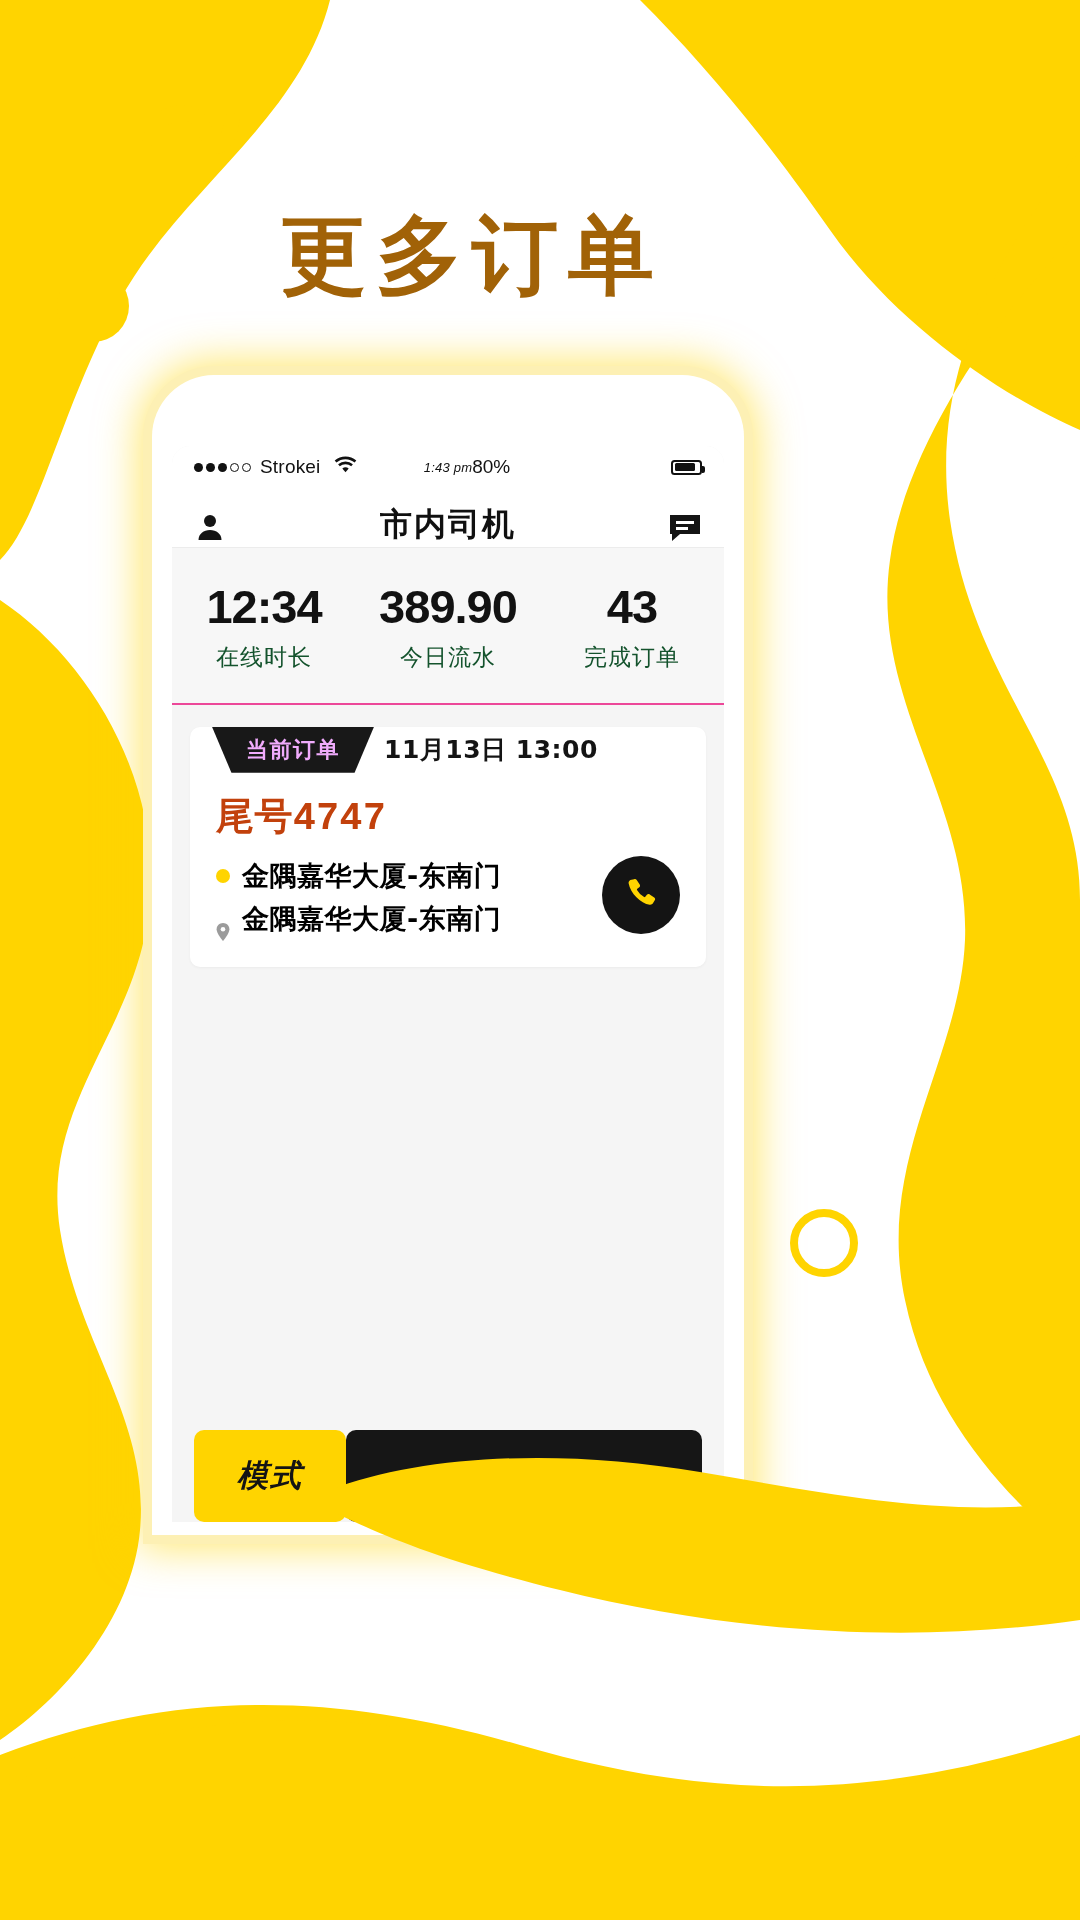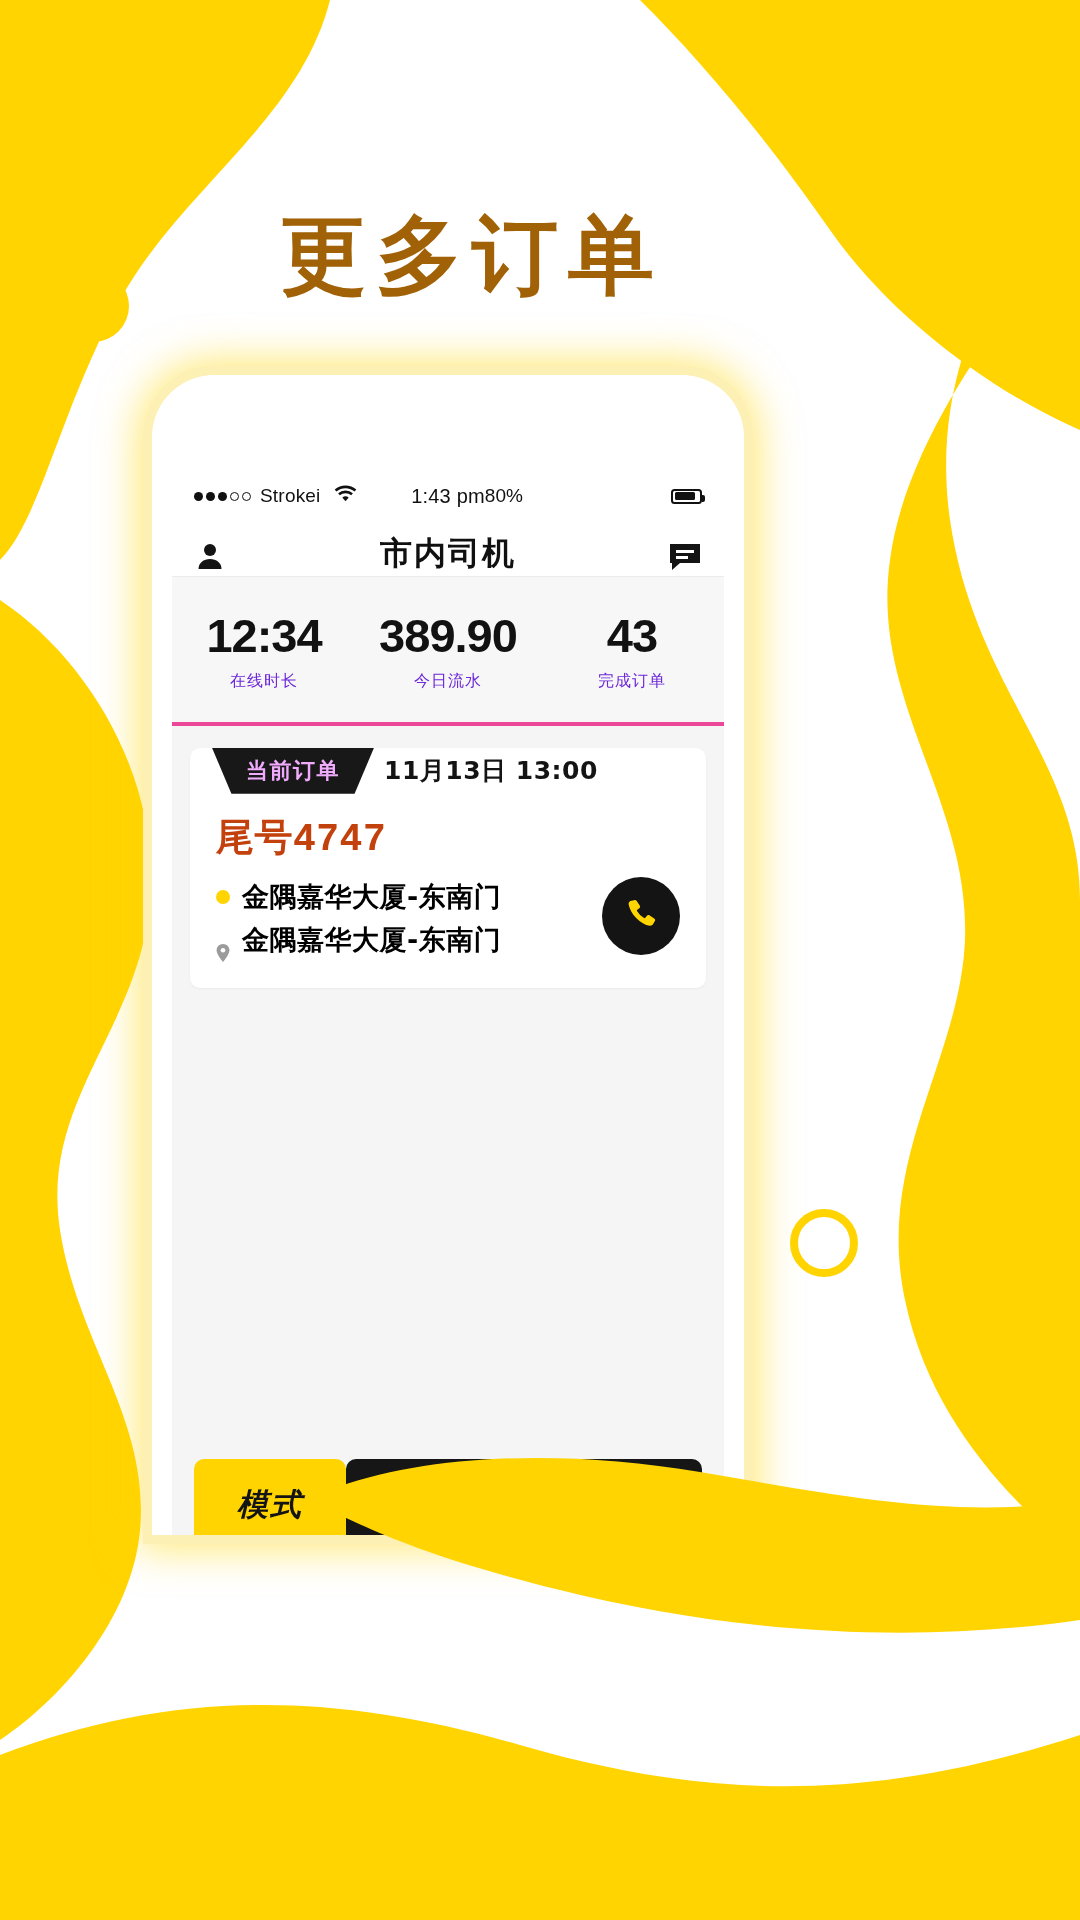--- a/index.html
+++ b/index.html
@@ -34,21 +34,21 @@
     left:152px; top:375px;
     width:592px; height:1160px;
     border-radius:62px 62px 0 0;
     background:#ffffff;
     box-shadow:0 0 0 9px #fdf0b4, 0 0 42px 14px rgba(255,213,0,.55);
     z-index:6;
     overflow:hidden;
   }
   .screen {
     position:absolute;
-    left:20px; top:100px;
+    left:20px; top:71px;
     width:552px; height:1076px;
     background:#f5f5f5;
     border-radius:18px 18px 0 0;
     overflow:hidden;
     display:flex;
     flex-direction:column;
   }
 
   
   .statusbar {
@@ -60,21 +60,21 @@
     font-size:19px;
     color:#111;
     flex:0 0 auto;
   }
   .sb-left { display:flex; align-items:center; gap:9px; flex:1 1 0; }
   .dots { display:flex; align-items:center; gap:3px; }
   .dot { width:9px; height:9px; border-radius:50%; background:#111; }
   .dot.off { background:transparent; border:1.6px solid #111; }
   .carrier { font-size:19px; letter-spacing:.2px; }
   .wifi { margin-left:4px; }
-  .sb-center { flex:0 0 auto; font-size:20px; letter-spacing:.2px; }
+  .sb-center { flex:0 0 auto; font-size:13px; letter-spacing:.2px;font-style:italic; }
   .sb-right { flex:1 1 0; display:flex; align-items:center; justify-content:space-between; gap:8px; font-size:19px; }
   .batt {
     width:31px; height:15px;
     border:2px solid #111; border-radius:3.5px;
     position:relative; padding:1.5px;
   }
   .batt::after {
     content:""; position:absolute; right:-5px; top:4px;
     width:3px; height:7px; background:#111; border-radius:0 2px 2px 0;
   }
@@ -100,35 +100,35 @@
     letter-spacing:2px;
     font-family:"DejaVu Sans","Liberation Sans",sans-serif;
   }
 
   
   .stats {
     background:#f7f7f7;
     display:flex;
     padding:34px 0 30px;
     flex:0 0 auto;
-    border-bottom:4px solid #ec4899;
+    border-bottom:2px solid #ec4899;
   }
   .stat { flex:1 1 0; text-align:center; }
   .stat-val {
     font-size:47px;
     font-weight:700;
     color:#121212;
     line-height:1.08;
     letter-spacing:-1px;
     font-family:"Liberation Sans","DejaVu Sans",sans-serif;
   }
   .stat-lab {
     margin-top:9px;
-    font-size:16px;
-    color:#6d28d9;
+    font-size:23px;
+    color:#14532d;
     letter-spacing:1px;
     font-family:"DejaVu Sans","Liberation Sans",sans-serif;
   }
 
   
   .content { flex:1 1 auto; background:#f5f5f5; padding:22px 18px 0; overflow:hidden; }
   .order-card {
     background:#fff;
     border-radius:10px;
     position:relative;

